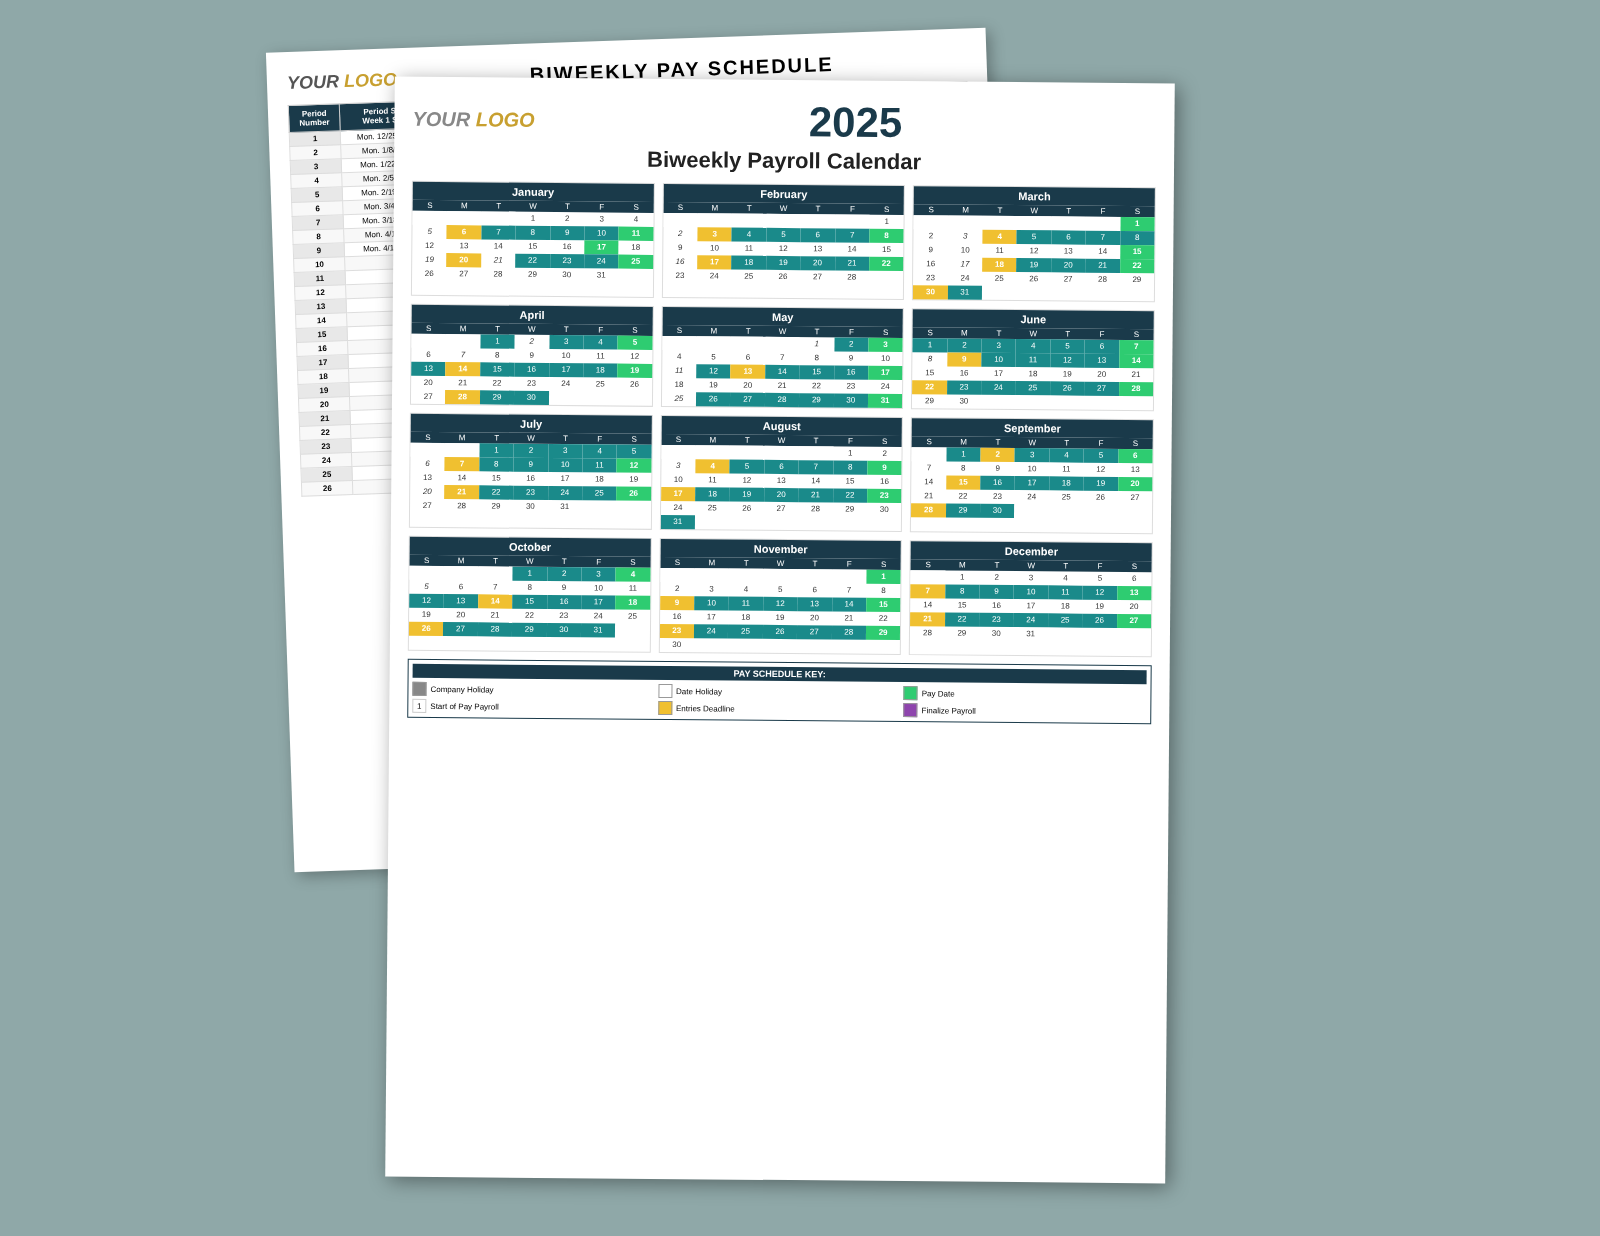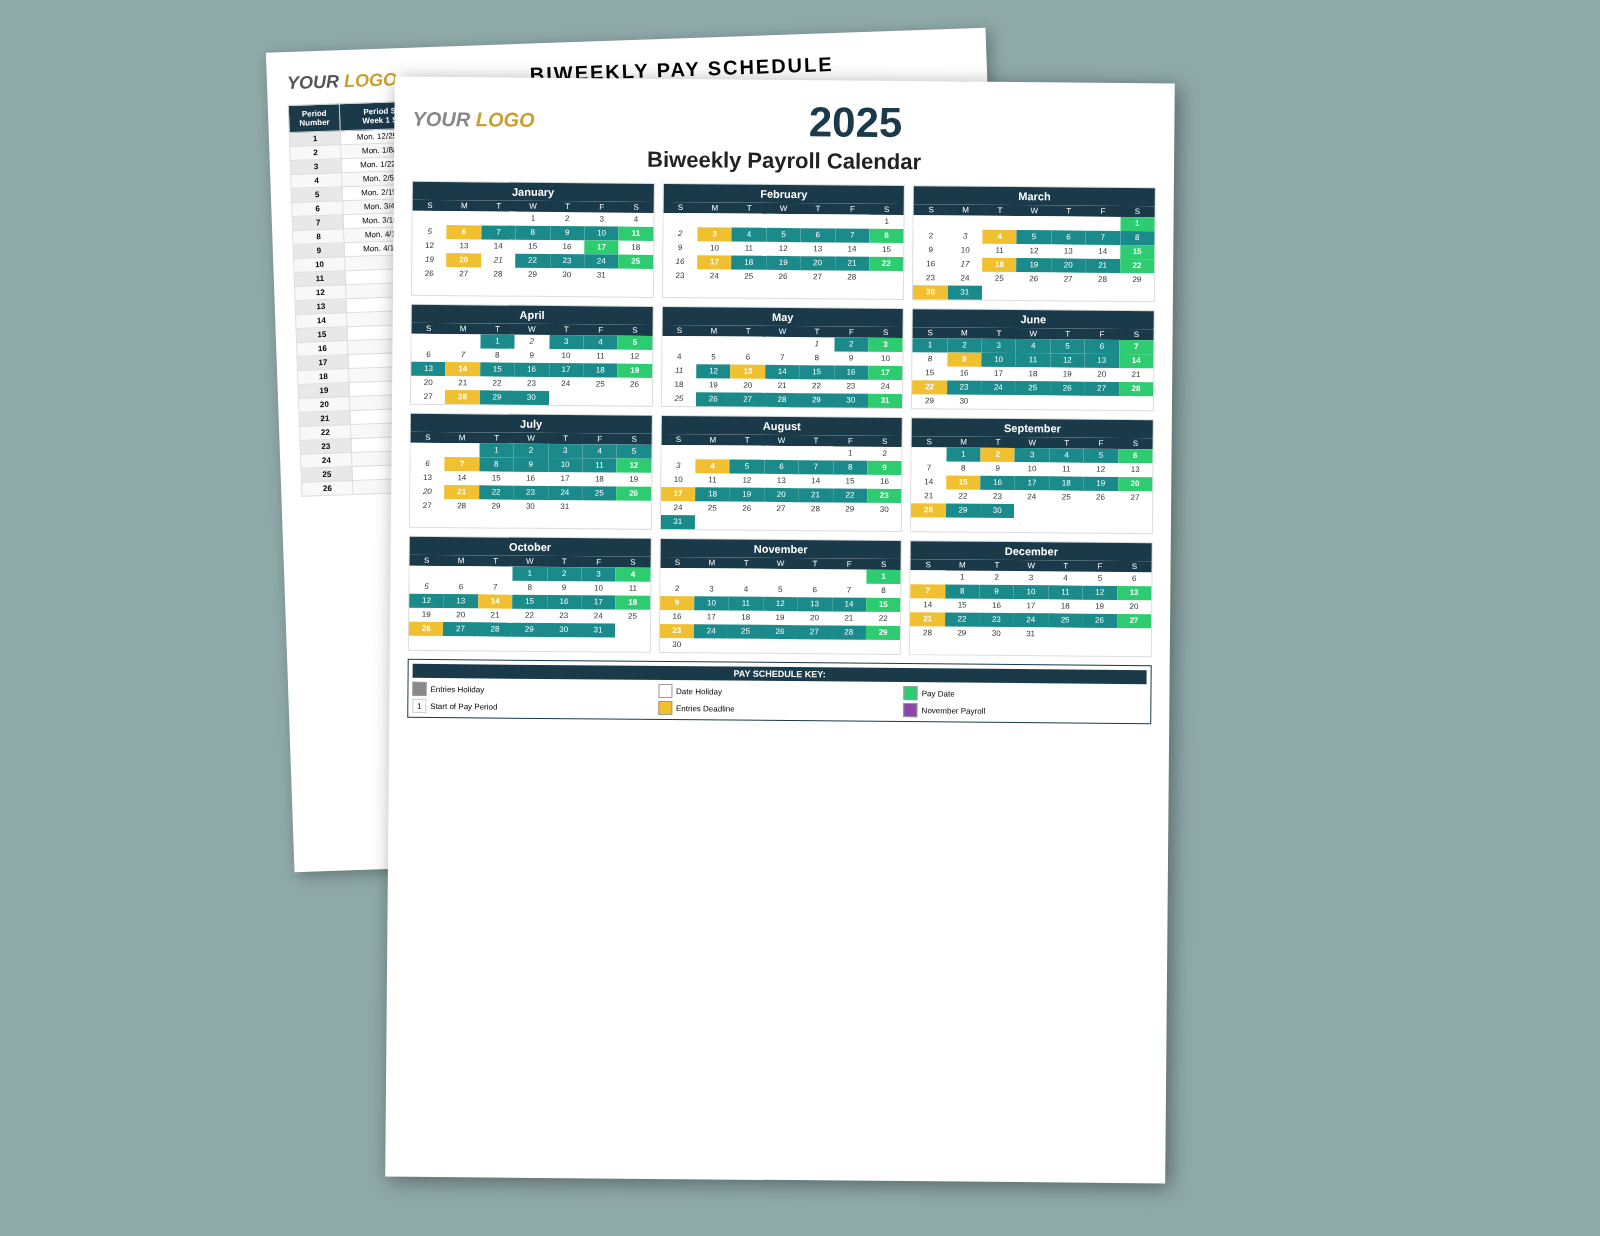--- a/index.html
+++ b/index.html
@@ -1066,37 +1066,37 @@
           <div class="day-cell has-num">31</div>
         </div>
       </div>
     </div>
 
   <div class="pay-key">
     <div class="pay-key-title">PAY SCHEDULE KEY:</div>
     <div class="key-grid" id="key-grid">
         <div class="key-item">
           <div class="key-swatch gray"></div>
-          <span>Entries Holiday</span>
+          <span>Company Holiday</span>
         </div>
         <div class="key-item">
           <div class="key-swatch white"></div>
           <span>Date Holiday</span>
         </div>
         <div class="key-item">
           <div class="key-swatch green"></div>
           <span>Pay Date</span>
         </div>
         <div class="key-item">
           <div class="key-swatch period">1</div>
-          <span>Start of Pay Period</span>
+          <span>Start of Pay Payroll</span>
         </div>
         <div class="key-item">
           <div class="key-swatch yellow"></div>
           <span>Entries Deadline</span>
         </div>
         <div class="key-item">
           <div class="key-swatch purple"></div>
-          <span>November Payroll</span>
+          <span>Finalize Payroll</span>
         </div>
       </div>
   </div>
 </div>
 
 </body></html>

